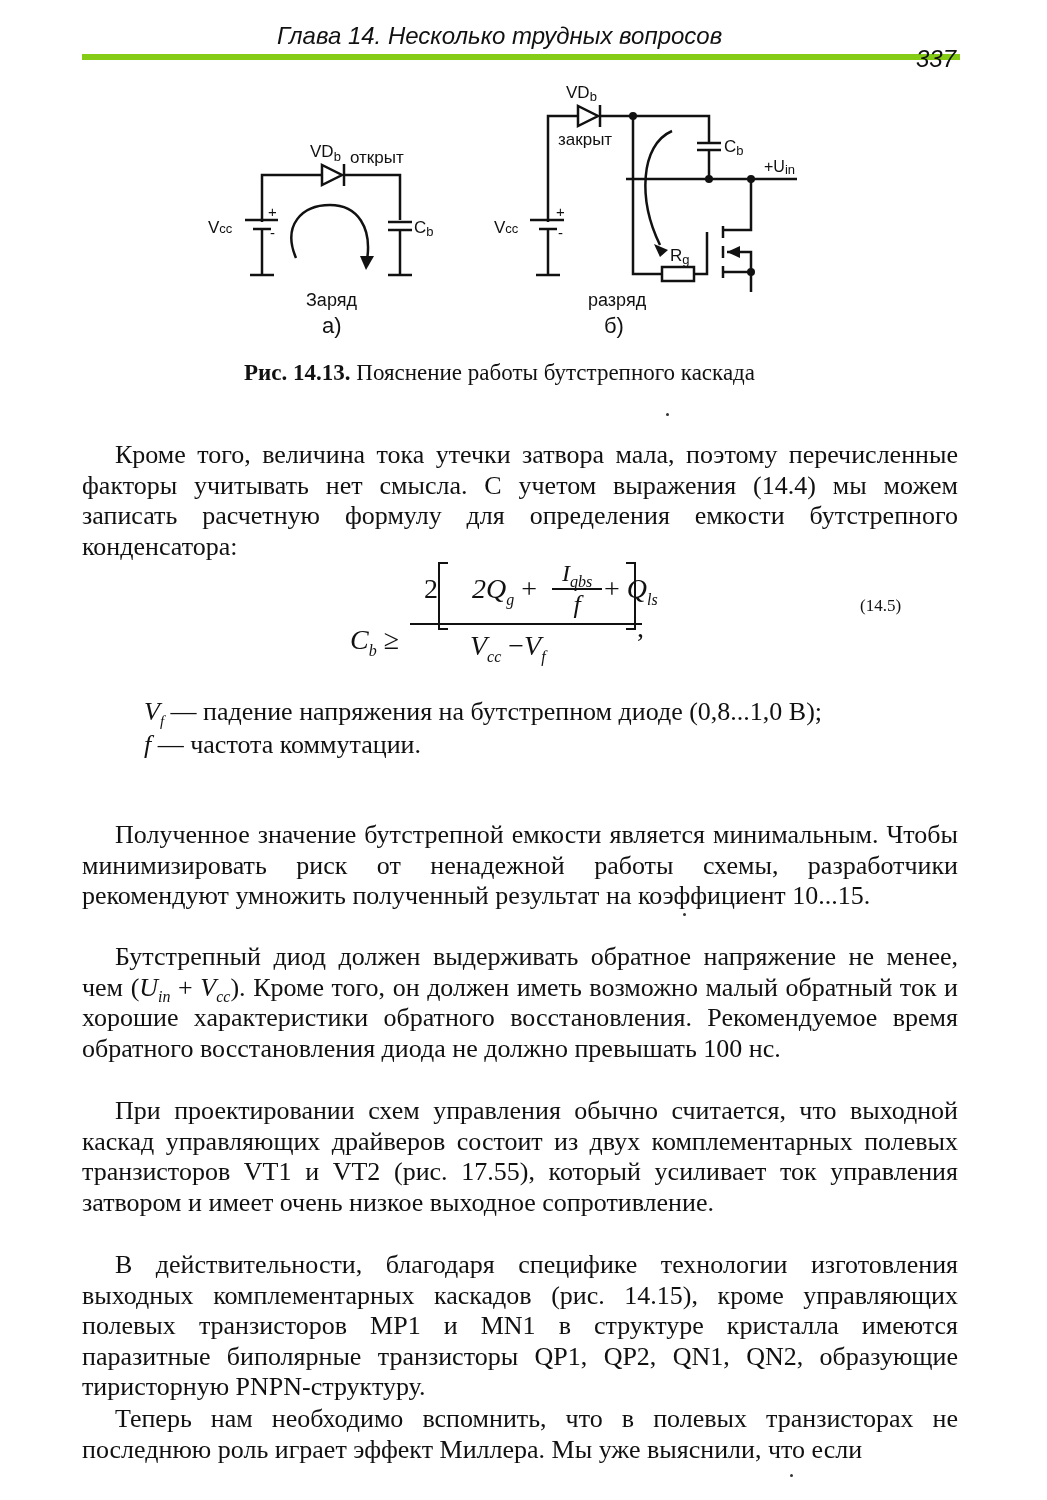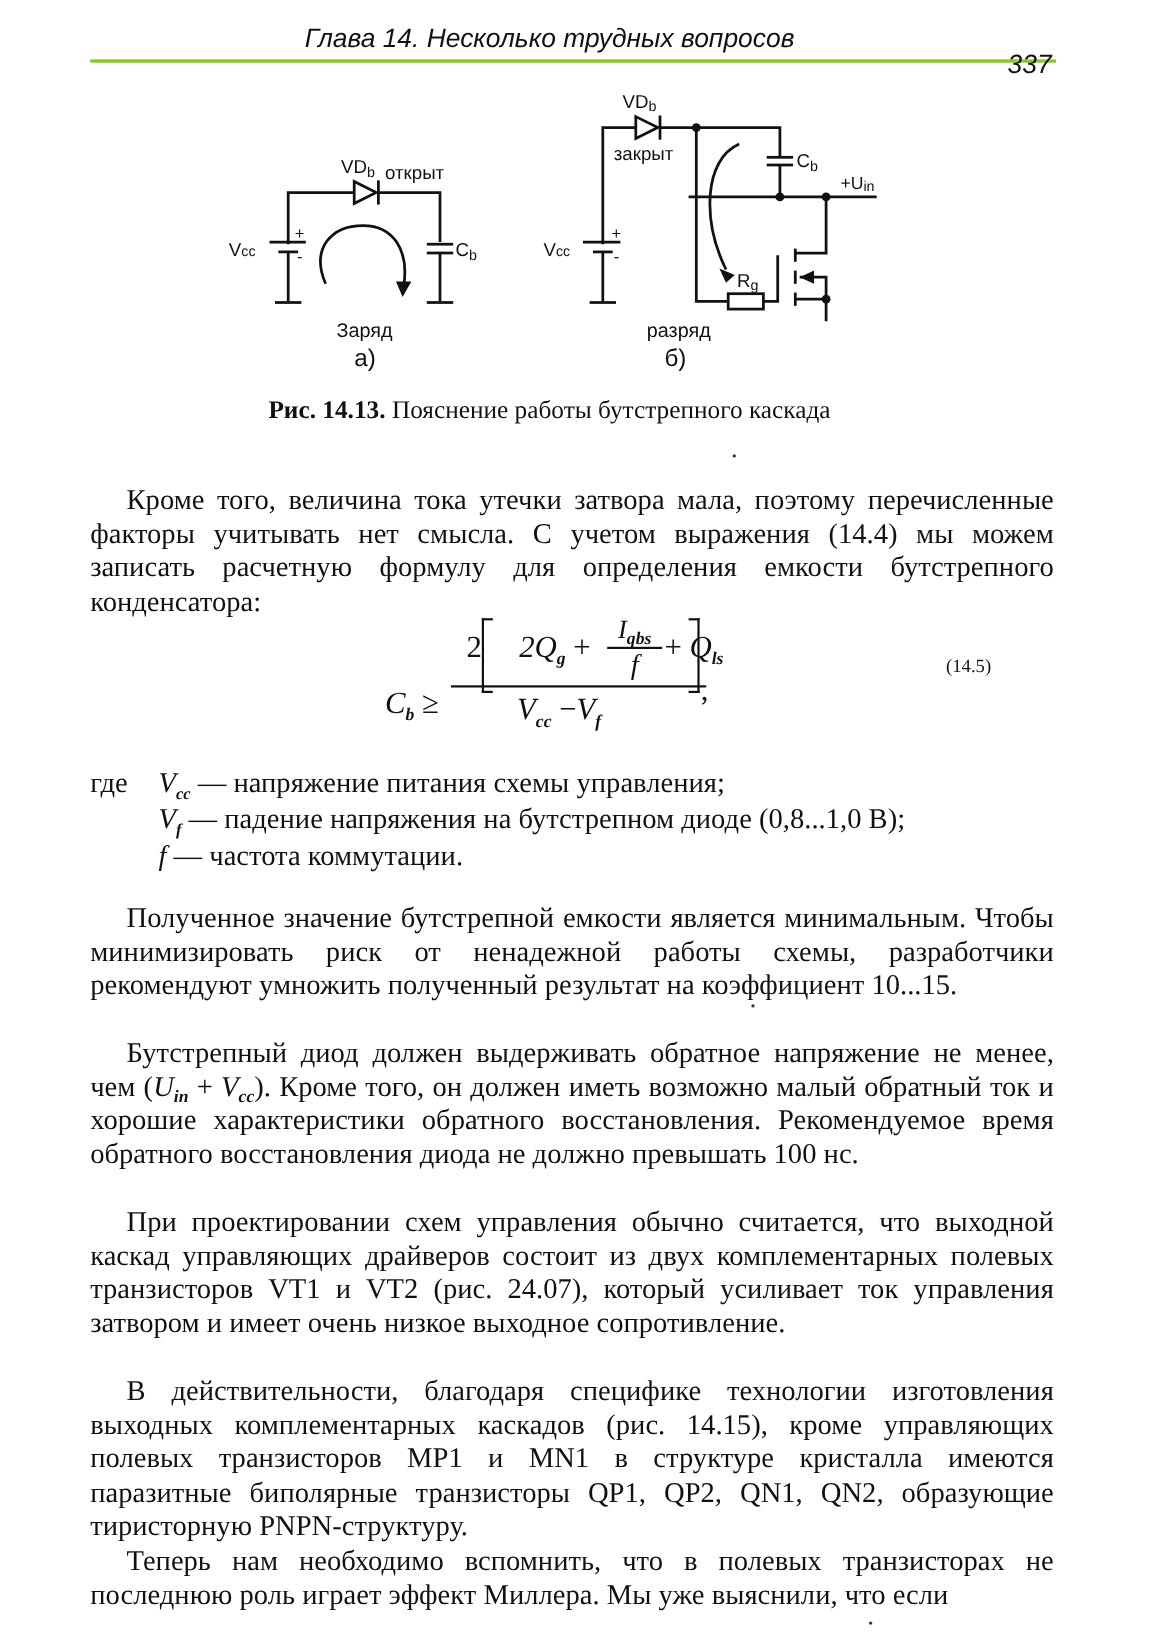--- a/index.html
+++ b/index.html
@@ -1,20 +1,20 @@
 <!DOCTYPE html>
 <html><head>
 <meta charset="utf-8">
 <style>
   html, body { margin: 0; padding: 0; background: #ffffff; }
   body { width: 1047px; height: 1500px; position: relative; overflow: hidden; color: #111; }
   .header {
     position: absolute; left: 82px; top: 18px; width: 878px; height: 36px;
     font-family: "Liberation Sans", sans-serif; font-style: italic; font-size: 24px;
-    border-bottom: 3px solid #84cc16;
+    border-bottom: 6px solid #84cc16;
   }
   .header .title { position: absolute; left: 195px; top: 4px; }
   .header .pagenum { position: absolute; right: 4px; top: 4px; margin-top: 23px; }
   svg.fig { position: absolute; left: 0; top: 0; }
   .circ text { font-family: "Liberation Sans", sans-serif; fill: #111; }
   .caption {
     position: absolute; left: 200px; top: 360px; width: 700px;
     font-family: "Liberation Serif", serif; font-size: 23px;
   }
   .caption b { font-weight: bold; margin-left: 44px; }
@@ -47,21 +47,21 @@
   .eq sub { font-size: 16px; }
   .where {
     position: absolute; left: 82px; top: 695px; width: 880px;
     font-family: "Liberation Serif", serif; font-size: 26px; line-height: 33px;
   }
   .where .row { position: relative; height: 33px; }
   .where .lead { position: absolute; left: 0; }
   .where .txt { position: absolute; left: 62px; white-space: nowrap; }
   .where i { font-style: italic; }
   .where sub { font-size: 15px; font-style: italic; }
-  sub { line-height: 0; font-weight: bold; }
+  sub { line-height: 0; }
   .dot { position: absolute; width: 3px; height: 3px; background: #333; border-radius: 50%; }
 </style>
 </head>
 <body>
 
 <div class="header">
   <span class="title">Глава 14. Несколько трудных вопросов</span>
   <span class="pagenum">337</span>
 </div>
 
@@ -165,36 +165,32 @@
   <span class="q2"><span>+</span> <i>Q</i><sub><i>ls</i></sub></span>
   <span class="br-r"></span>
   <span class="mainline"></span>
   <span class="mainden"><i>V</i><sub><i>cc</i></sub> <span>−</span><i>V</i><sub><i>f</i></sub></span>
   <span class="comma">,</span>
   <span class="num-label">(14.5)</span>
 </div>
 
 <div class="where">
   <div class="row">
-    <span class="lead">где</span>
-    <span class="txt"><i>V</i><sub>cc</sub><span> — напряжение питания схемы управления;</span></span>
-  </div>
-  <div class="row">
     <span class="txt"><i>V</i><sub>f</sub><span> — падение напряжения на бутстрепном диоде (0,8...1,0 В);</span></span>
   </div>
   <div class="row">
     <span class="txt"><i>f</i><span> — частота коммутации.</span></span>
   </div>
 </div>
 
 <div class="para indent" style="top:804px">Полученное значение бутстрепной емкости является минимальным. Чтобы минимизировать риск от ненадежной работы схемы, разработчики рекомендуют умножить полученный результат на коэффициент 10...15.</div>
 
 <div class="para indent" style="top:926px"><span>Бутстрепный диод должен выдерживать обратное напряжение не менее, чем (</span><i>U</i><sub style="font-size:16px"><i>in</i></sub><span> + </span><i>V</i><sub style="font-size:16px"><i>cc</i></sub><span>). Кроме того, он должен иметь возможно малый обратный ток и хорошие характеристики обратного восстановления. Рекомендуемое время обратного восстановления диода не должно превышать 100 нс.</span></div>
 
-<div class="para indent" style="top:1080px">При проектировании схем управления обычно считается, что выходной каскад управляющих драйверов состоит из двух комплементарных полевых транзисторов VT1 и VT2 (рис. 24.07), который усиливает ток управления затвором и имеет очень низкое выходное сопротивление.</div>
+<div class="para indent" style="top:1080px">При проектировании схем управления обычно считается, что выходной каскад управляющих драйверов состоит из двух комплементарных полевых транзисторов VT1 и VT2 (рис. 17.55), который усиливает ток управления затвором и имеет очень низкое выходное сопротивление.</div>
 
 <div class="para indent" style="top:1234px">В действительности, благодаря специфике технологии изготовления выходных комплементарных каскадов (рис. 14.15), кроме управляющих полевых транзисторов MP1 и MN1 в структуре кристалла имеются паразитные биполярные транзисторы QP1, QP2, QN1, QN2, образующие тиристорную PNPN-структуру.</div>
 
 <div class="para indent" style="top:1388px">Теперь нам необходимо вспомнить, что в полевых транзисторах не последнюю роль играет эффект Миллера. Мы уже выяснили, что если</div>
 
 <span class="dot" style="left:666px;top:413px"></span>
 <span class="dot" style="left:683px;top:913px"></span>
 <span class="dot" style="left:790px;top:1474px"></span>
 
 </body></html>

